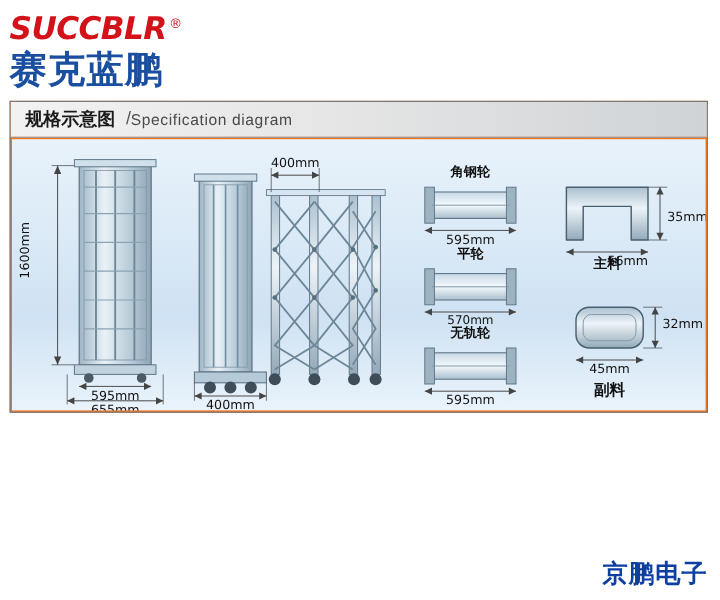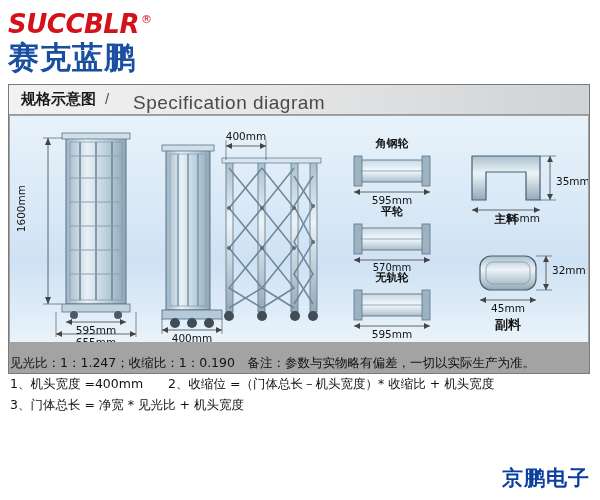--- a/index.html
+++ b/index.html
@@ -27,43 +27,43 @@
   }
   .brand-cn{
     font-family:"DejaVu Sans",sans-serif;
     font-weight:bold;
     font-size:31px;letter-spacing:1px;
     color:#1a4fa0;line-height:34px;margin-top:2px;
   }
 
   
   .panel{
-    position:absolute;left:8px;top:84px;width:582px;height:290px;
+    position:absolute;left:8px;top:84px;width:582px;height:260px;
     border:1px solid #7a7a7a;
-    background:#a3a3a3;
+    background:#f97316;
     box-sizing:border-box;
   }
   .panel-title{
     position:absolute;left:0;top:0;width:100%;height:30px;
     background:linear-gradient(to right,#f2f2f2 0%,#e6e6e6 45%,#cfd3d6 100%);
     border-bottom:1px solid #9a9a9a;
     box-sizing:border-box;
   }
   .panel-title .cn{
     position:absolute;left:12px;top:5px;
     font-size:15px;font-weight:bold;color:#1a1a1a;
     font-family:"DejaVu Sans",sans-serif;
   }
   .panel-title .slash{
     position:absolute;left:96px;top:5px;
     font-size:15px;color:#555;
   }
   .panel-title .en{
-    position:absolute;left:124px;top:7px;
-    font-size:19px;color:#4a4a4a;letter-spacing:0.5px;
+    position:absolute;left:100px;top:7px;
+    font-size:13px;color:#4a4a4a;letter-spacing:0.5px;
   }
 
   
   .draw{
     position:absolute;left:1px;top:31px;width:578px;height:226px;
     background:linear-gradient(to bottom,#e8f2fa 0%,#dbeaf7 35%,#cfe2f3 65%,#e9f3fb 100%);
     overflow:hidden;
   }
   .draw svg{display:block;}
 
@@ -297,21 +297,16 @@
       <div style="position:absolute;left:546px;top:43px;font-size:10.5px;color:#111;font-family:'DejaVu Sans',sans-serif;margin-top:16px;">35mm</div>
       <div style="position:absolute;left:462px;top:96px;width:68px;text-align:right;font-size:10.5px;color:#111;font-family:'DejaVu Sans',sans-serif;">56mm</div>
       <div style="position:absolute;left:462px;top:96px;width:68px;text-align:center;font-size:11.5px;font-weight:bold;color:#111;font-family:'DejaVu Sans',sans-serif;">主料</div>
 
       <div style="position:absolute;left:542px;top:148px;font-size:10.5px;color:#111;font-family:'DejaVu Sans',sans-serif;">32mm</div>
       <div style="position:absolute;left:470px;top:186px;width:56px;text-align:center;font-size:10.5px;color:#111;font-family:'DejaVu Sans',sans-serif;">45mm</div>
       <div style="position:absolute;left:470px;top:200px;width:56px;text-align:center;font-size:13px;font-weight:bold;color:#111;font-family:'DejaVu Sans',sans-serif;">副料</div>
     </div>
   </div>
 
-  <div class="notes">
-    <div class="note">见光比：1：1.247；收缩比：1：0.190　备注：参数与实物略有偏差，一切以实际生产为准。</div>
-    <div class="note">1、机头宽度 =400mm　　2、收缩位 =（门体总长－机头宽度）* 收缩比 + 机头宽度</div>
-    <div class="note">3、门体总长 = 净宽 * 见光比 + 机头宽度</div>
-  </div>
 
   <div class="footer-logo">京鹏电子</div>
 
 </div>
 
 </body></html>

